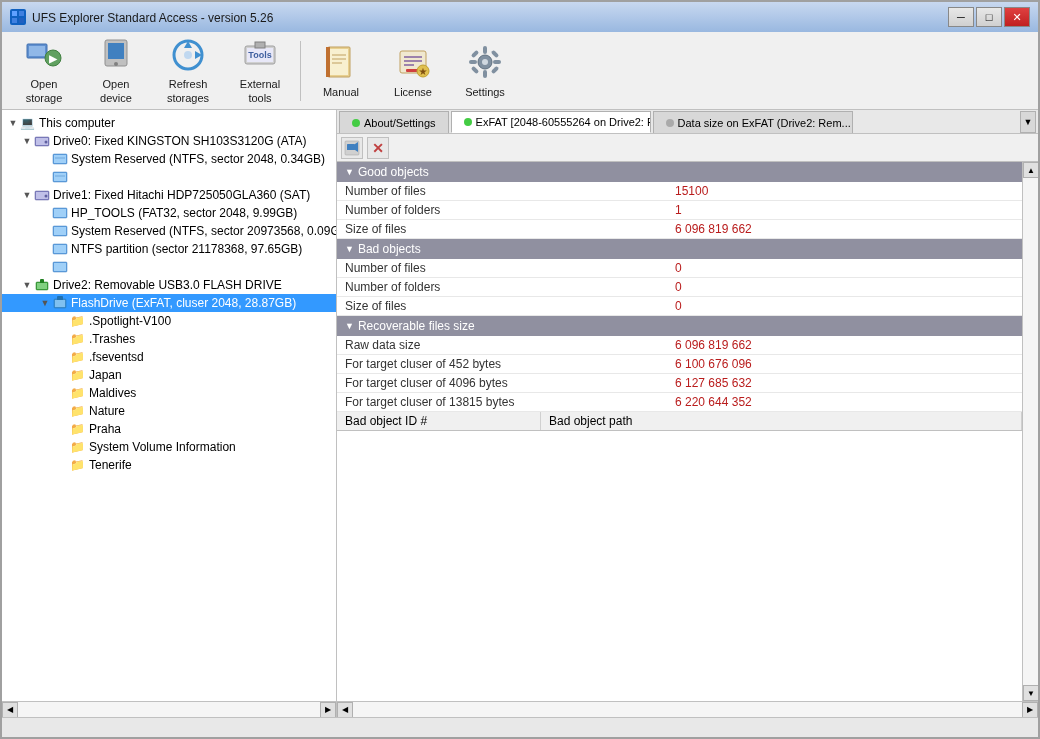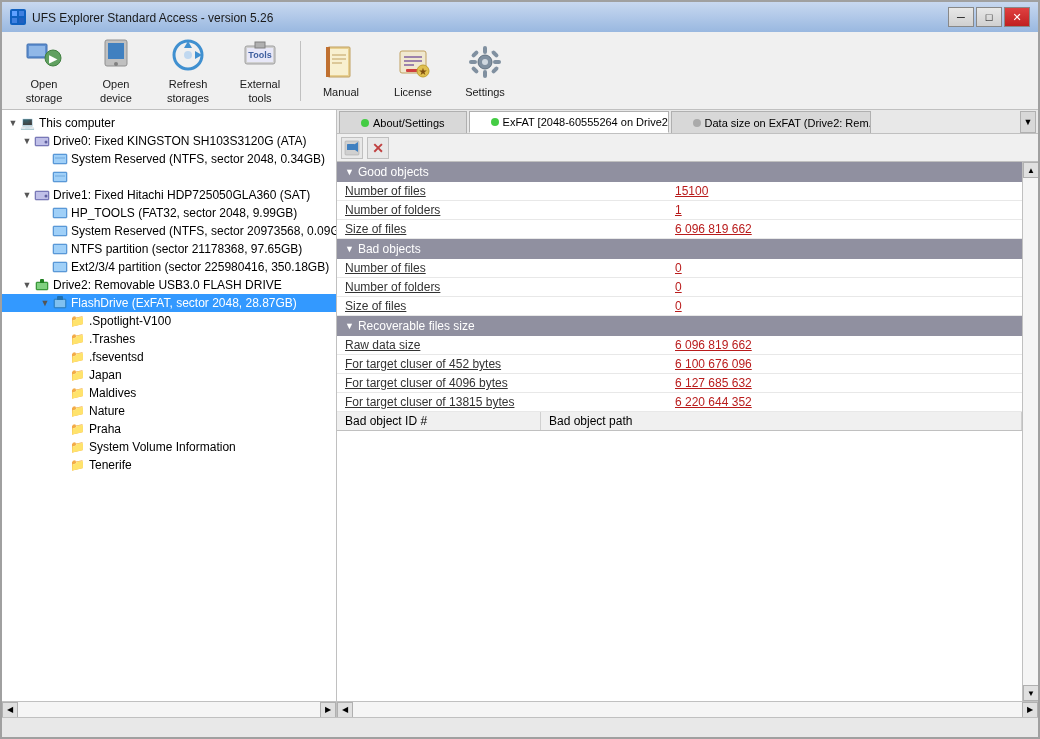--- a/index.html
+++ b/index.html
@@ -184,21 +184,21 @@
       background: #e8e8e8;
       border-bottom: 1px solid #c0c0c0;
       display: flex;
       align-items: flex-end;
       padding: 0 2px;
       gap: 2px;
       flex-shrink: 0;
     }
     .tab {
       height: 22px;
-      padding: 0 21px;
+      padding: 0 12px;
       background: #d8d8d8;
       border: 1px solid #b0b0b0;
       border-bottom: none;
       display: flex; align-items: center; gap: 4px;
       cursor: pointer;
       font-size: 11px;
       max-width: 200px;
       overflow: hidden;
       text-overflow: ellipsis;
       white-space: nowrap;
@@ -252,21 +252,20 @@
       font-size: 9px;
     }
     .data-table {
       width: 100%;
       border-collapse: collapse;
     }
     .data-table td {
       padding: 2px 8px;
       border-bottom: 1px solid #e8e8e8;
       font-size: 12px;
-      text-decoration: underline;
     }
     .data-table td:first-child {
       width: 330px;
       color: #333;
     }
     .data-table td:last-child {
       color: #b91c1c;
     }
     .data-area {
       background: white;
@@ -552,21 +551,20 @@
         </div>
         <div class="tree-item">
           <span class="indent" style="width:36px"></span>
           <span class="expand-btn" style="color:transparent">▶</span>
           <span class="item-icon">
             <svg width="16" height="16" viewBox="0 0 16 16">
               <rect x="1" y="3" width="14" height="10" rx="1" fill="#60a0e0" stroke="#4080c0" stroke-width="0.5"></rect>
               <rect x="2" y="4" width="12" height="8" fill="#a0d0f8"></rect>
             </svg>
           </span>
-          <span class="item-text">Ext2/3/4 partition (sector 225980416, 350.18GB)</span>
         </div>
 
         <div class="tree-item">
           <span class="indent" style="width:18px"></span>
           <span class="expand-btn">▼</span>
           <span class="item-icon">
             <svg width="16" height="16" viewBox="0 0 16 16">
               <rect x="2" y="5" width="12" height="8" rx="1" fill="#40a040" stroke="#208020" stroke-width="0.5"></rect>
               <rect x="6" y="2" width="4" height="5" rx="1" fill="#208020"></rect>
               <rect x="3" y="6" width="10" height="6" fill="#80d080"></rect>
@@ -578,21 +576,21 @@
         <div class="tree-item selected">
           <span class="indent" style="width:36px"></span>
           <span class="expand-btn">▼</span>
           <span class="item-icon">
             <svg width="16" height="16" viewBox="0 0 16 16">
               <rect x="2" y="4" width="12" height="9" rx="1" fill="#4090d0" stroke="#2070b0" stroke-width="0.5"></rect>
               <rect x="5" y="1" width="6" height="5" rx="1" fill="#2070b0"></rect>
               <rect x="3" y="5" width="10" height="7" fill="#80c0f0"></rect>
             </svg>
           </span>
-          <span class="item-text">FlashDrive (ExFAT, sector 2048, 28.87GB)</span>
+          <span class="item-text">FlashDrive (ExFAT, cluser 2048, 28.87GB)</span>
         </div>
 
         <div class="tree-item">
           <span class="indent" style="width:54px"></span>
           <span class="expand-btn" style="color:transparent">▶</span>
           <span class="item-icon">📁</span>
           <span class="item-text">.Spotlight-V100</span>
         </div>
         <div class="tree-item">
           <span class="indent" style="width:54px"></span>

